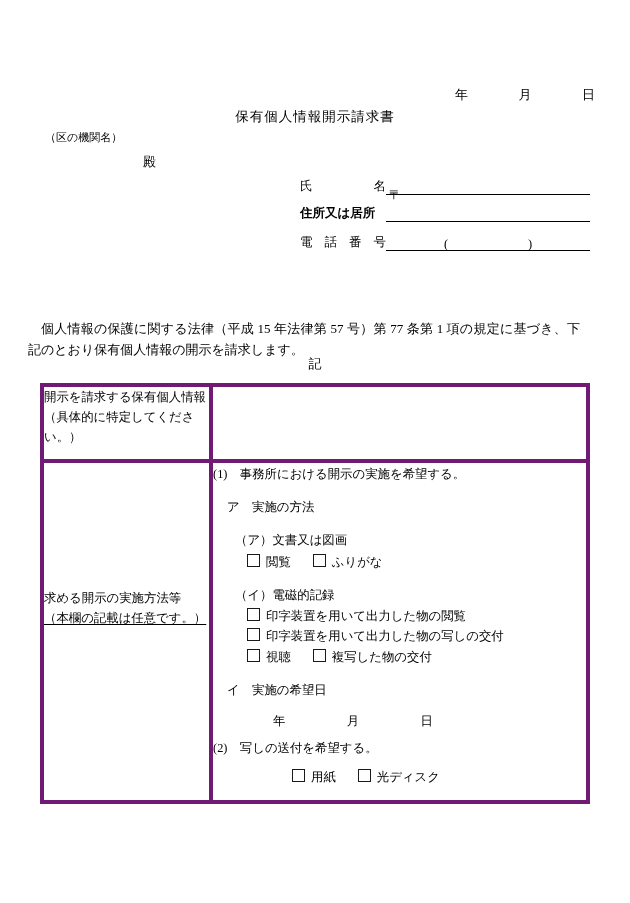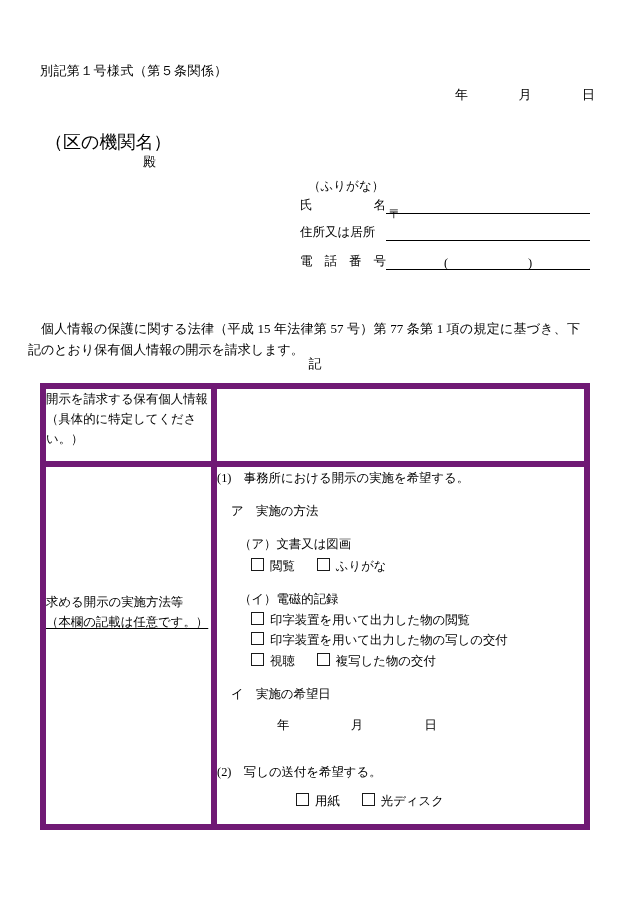--- a/index.html
+++ b/index.html
@@ -47,21 +47,21 @@
     top: 108px;
     width: 630px;
     text-align: center;
     font-size: 13.5px;
     letter-spacing: 1px;
   }
   .org-name {
     position: absolute;
     left: 45px;
     top: 130px;
-    font-size: 18px;
+    font-size: 11px;
   }
   .dono {
     position: absolute;
     left: 143px;
     top: 153px;
     font-size: 13px;
   }
 
   
   .applicant {
@@ -83,20 +83,21 @@
   }
   .field-label {
     width: 86px;
     flex: 0 0 86px;
     display: flex;
     justify-content: space-between;
     letter-spacing: 0;
   }
   .field-label.tight {
     letter-spacing: 0;
+    font-weight: bold;
   }
   .field-label span { display: inline-block; }
   .field-rule {
     flex: 1 1 auto;
     border-bottom: 1px solid #000;
     height: 15px;
   }
   .addr-row {
     margin-top: 10px;
   }
@@ -159,21 +160,21 @@
   
   table.form-table {
     position: absolute;
     left: 40px;
     top: 383px;
     width: 550px;
     border-collapse: collapse;
     table-layout: fixed;
   }
   table.form-table td {
-    border: 6px solid #701a75;
+    border: 4px solid #701a75;
     vertical-align: top;
     padding: 0;
   }
   td.label-cell {
     width: 165px;
     padding: 8px 7px 8px 8px;
     font-size: 12.4px;
     line-height: 1.62;
   }
   td.value-cell {
@@ -225,47 +226,46 @@
     background: #fff;
   }
   .opt-gap { display: inline-block; width: 22px; }
   .date-sub {
     margin: 12px 0 0 60px;
     width: 160px;
     display: flex;
     justify-content: space-between;
   }
   .lvl1-b {
-    margin: 28px 0 0 0;
+    margin: 8px 0 0 0;
   }
   .opts-b {
     margin: 10px 0 12px 34px;
     padding-left: 45px;
   }
 </style>
 </head>
 <body>
 
 <div class="page">
 
-  <div class="form-no">別記第１号様式（第５条関係）</div>
 
   <div class="date-line">
     <span>年</span>
     <span>月</span>
     <span>日</span>
   </div>
 
+  <div class="doc-title">保有個人情報開示請求書</div>
 
   <div class="org-name">（区の機関名）</div>
   <div class="dono">殿</div>
 
   <div class="applicant">
 
-    <div class="furigana">（ふりがな）</div>
 
     <div class="field-row">
       <div class="field-label">
         <span>氏</span>
         <span>名</span>
       </div>
       <div class="field-rule"></div>
     </div>
 
     <div class="field-row addr-row">

